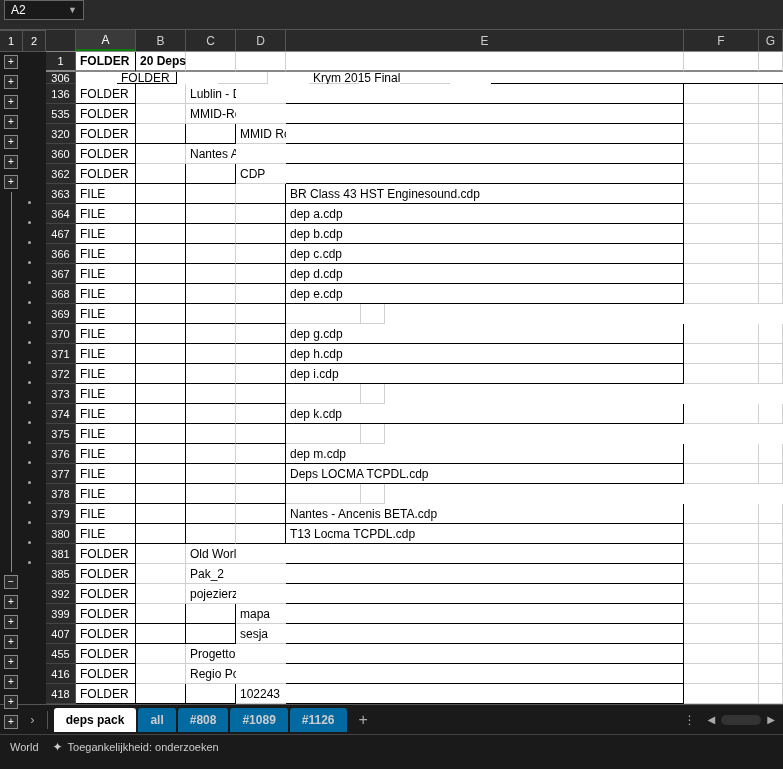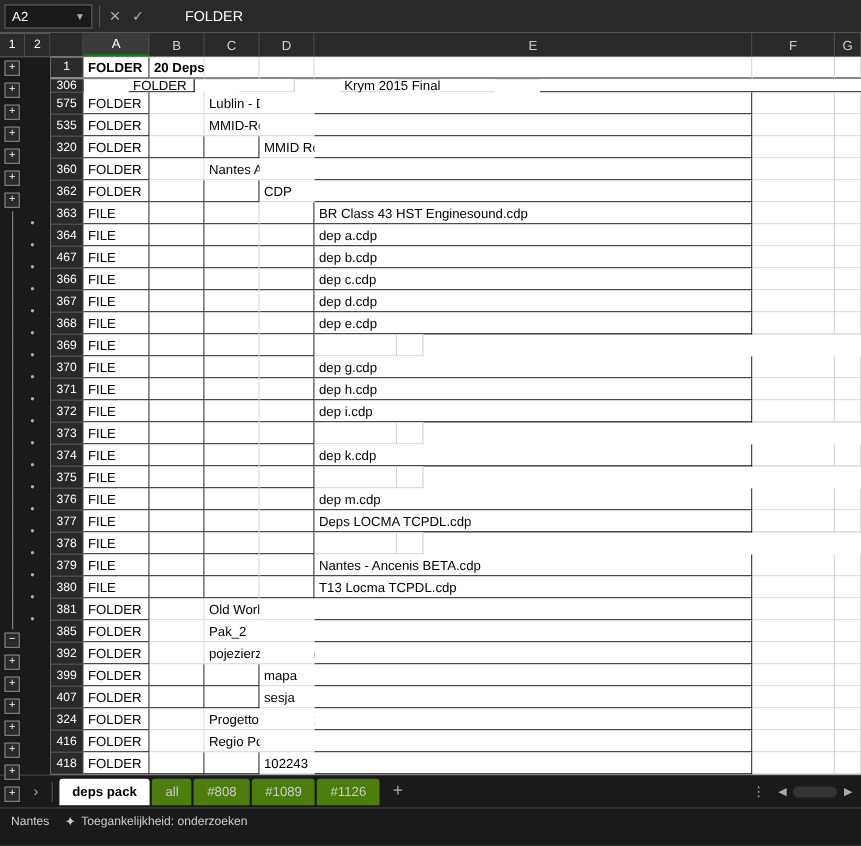--- a/index.html
+++ b/index.html
@@ -1,18 +1,18 @@
 <!DOCTYPE html>
 <html><head>
 <meta charset="utf-8">
 <style>
   * { margin: 0; padding: 0; box-sizing: border-box; }
   body { font-family: Arial, sans-serif; font-size: 12px; background: #1a1a1a; color: #fff; width: 783px; height: 769px; overflow: hidden; position: relative; }
   
-  .formula-bar { display: flex; align-items: center; background: #2a2a2a; border-bottom: 1px solid #555; height: 30px; padding: 0 4px; }
+  .formula-bar { display: flex; align-items: flex-start; background: #2a2a2a; border-bottom: 1px solid #555; height: 30px; padding: 0 4px; flex-direction: column; }
   .name-box { background: #1a1a1a; border: 1px solid #666; color: #fff; width: 80px; height: 22px; padding: 2px 6px; font-size: 12px; display: flex; align-items: center; justify-content: space-between; }
   .name-box-chevron { font-size: 9px; color: #aaa; }
   .fb-divider { width: 1px; height: 20px; background: #555; margin: 0 6px; }
   .fb-icons { display: flex; gap: 6px; align-items: center; }
   .fb-icon { color: #aaa; font-size: 13px; cursor: pointer; padding: 2px; }
   .fx-label { font-style: italic; color: #ccc; font-size: 12px; padding: 0 4px; margin-top: 48px; }
   .formula-input { flex: 1; background: transparent; border: none; color: #fff; padding-left: 12px; font-size: 13px; outline: none; }
   
   .sheet-area { display: flex; height: 674px; position: relative; }
   
@@ -45,21 +45,21 @@
   .w-b { width: 50px; }
   .w-c { width: 50px; }
   .w-d { width: 50px; }
   .w-e { width: 398px; }
   .w-f { width: 75px; }
   .w-g { width: 24px; }
   
   .tab-bar { height: 30px; background: #1a1a1a; display: flex; align-items: center; border-top: 1px solid #555; padding: 0 6px; gap: 2px; }
   .tab-nav { color: #aaa; font-size: 13px; padding: 4px 6px; cursor: pointer; }
   .tab-divider { width: 1px; height: 18px; background: #555; margin: 0 4px; }
-  .sheet-tab { padding: 5px 12px; color: #ccc; cursor: pointer; font-size: 12px; border-radius: 3px 3px 0 0; background: #4d7c0f; }
+  .sheet-tab { padding: 5px 12px; color: #ccc; cursor: pointer; font-size: 12px; border-radius: 3px 3px 0 0; background: #0369a1; font-weight: bold; }
   .sheet-tab.active { background: #fff; color: #000; font-weight: 600; }
   .tab-add { color: #aaa; font-size: 16px; padding: 2px 10px; cursor: pointer; }
   .tab-spacer { flex: 1; }
   .tab-menu { color: #aaa; padding: 4px 8px; cursor: pointer; }
   .h-scroll { display: flex; align-items: center; gap: 4px; }
   .scroll-btn { color: #aaa; font-size: 10px; cursor: pointer; padding: 2px; }
   .scroll-track { width: 40px; height: 10px; background: #333; border-radius: 5px; }
   
   .status-bar { height: 24px; background: #1a1a1a; display: flex; align-items: center; padding: 0 10px; gap: 14px; color: #ccc; font-size: 11px; border-top: 1px solid #444; }
   .status-item { display: flex; align-items: center; gap: 5px; }
@@ -241,21 +241,21 @@
             <div class="row-header">306</div>
             <div class="cell w-a">FOLDER</div>
             <div class="cell w-b noborder"></div>
             <div class="cell w-c noborder" style="overflow: visible; border-right: none;">Krym 2015 Final</div>
             <div class="cell w-d noborder" style="border-right: none;"></div>
             <div class="cell w-e"></div>
             <div class="cell w-f noborder"></div>
             <div class="cell w-g noborder"></div>
           </div>
           <div class="grid-row">
-            <div class="row-header">575</div>
+            <div class="row-header">136</div>
             <div class="cell w-a">FOLDER</div>
             <div class="cell w-b noborder"></div>
             <div class="cell w-c noborder" style="overflow: visible; border-right: none;">Lublin - Dorohusk route</div>
             <div class="cell w-d noborder" style="border-right: none;"></div>
             <div class="cell w-e"></div>
             <div class="cell w-f noborder"></div>
             <div class="cell w-g noborder"></div>
           </div>
           <div class="grid-row">
             <div class="row-header">535</div>
@@ -517,21 +517,21 @@
             <div class="row-header">407</div>
             <div class="cell w-a">FOLDER</div>
             <div class="cell w-b"></div>
             <div class="cell w-c"></div>
             <div class="cell w-d noborder" style="overflow: visible; border-right: none;">sesja</div>
             <div class="cell w-e"></div>
             <div class="cell w-f noborder"></div>
             <div class="cell w-g noborder"></div>
           </div>
           <div class="grid-row">
-            <div class="row-header">324</div>
+            <div class="row-header">455</div>
             <div class="cell w-a">FOLDER</div>
             <div class="cell w-b noborder"></div>
             <div class="cell w-c noborder" style="overflow: visible; border-right: none;">Progetto FNM Cadorna BETA 1.2</div>
             <div class="cell w-d noborder" style="border-right: none;"></div>
             <div class="cell w-e"></div>
             <div class="cell w-f noborder"></div>
             <div class="cell w-g noborder"></div>
           </div>
           <div class="grid-row">
             <div class="row-header">416</div>
@@ -573,18 +573,18 @@
   <div class="tab-spacer"></div>
   <span class="tab-menu">⋮</span>
   <div class="h-scroll">
     <span class="scroll-btn">◀</span>
     <div class="scroll-track"></div>
     <span class="scroll-btn">▶</span>
   </div>
 </div>
 
 <div class="status-bar">
-  <span>Nantes</span>
+  <span>World</span>
   <div class="status-item">
     <span class="acc-icon">✦</span>
     <span>Toegankelijkheid: onderzoeken</span>
   </div>
 </div>
 
 </body></html>

